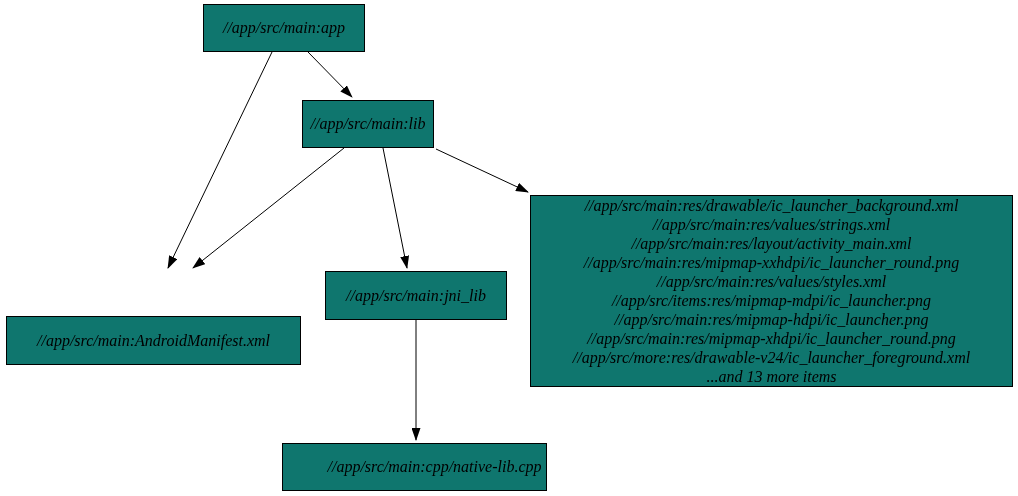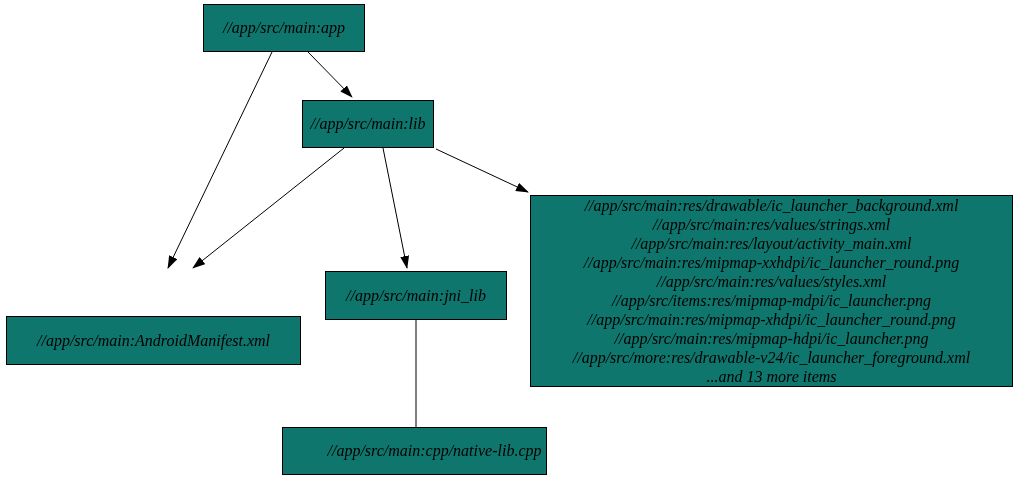--- a/index.html
+++ b/index.html
@@ -43,21 +43,21 @@
   .node.multiline .res-line {
     line-height: 19px;
     font-size: 16px;
   }
   
   #node-app        { left: 203px; top: 4px;   width: 162px; height: 48px; }
   #node-lib        { left: 302px; top: 100px; width: 132px; height: 48px; }
   #node-manifest   { left: 6px;   top: 271px; width: 295px; height: 49px; margin-top: 45px; }
   #node-jni-lib    { left: 325px; top: 271px; width: 182px; height: 49px; }
   #node-res-group  { left: 530px; top: 195px; width: 483px; height: 192px; }
-  #node-native-lib { left: 282px; top: 427px; width: 265px; height: 48px; padding-left: 40px; }
+  #node-native-lib { left: 282px; top: 443px; width: 265px; height: 48px; padding-left: 40px; }
   .edge {
     stroke: #000000;
     stroke-width: 1;
   }
 </style>
 </head>
 <body>
 
 <div id="canvas">
 
@@ -91,22 +91,22 @@
     <span>//app/src/main:jni_lib</span>
   </div>
 
   <div class="node multiline" id="node-res-group">
     <div class="res-line">//app/src/main:res/drawable/ic_launcher_background.xml</div>
     <div class="res-line">//app/src/main:res/values/strings.xml</div>
     <div class="res-line">//app/src/main:res/layout/activity_main.xml</div>
     <div class="res-line">//app/src/main:res/mipmap-xxhdpi/ic_launcher_round.png</div>
     <div class="res-line">//app/src/main:res/values/styles.xml</div>
     <div class="res-line">//app/src/items:res/mipmap-mdpi/ic_launcher.png</div>
+    <div class="res-line">//app/src/main:res/mipmap-hdpi/ic_launcher.png</div>
     <div class="res-line">//app/src/main:res/mipmap-xhdpi/ic_launcher_round.png</div>
-    <div class="res-line">//app/src/main:res/mipmap-hdpi/ic_launcher.png</div>
     <div class="res-line">//app/src/more:res/drawable-v24/ic_launcher_foreground.xml</div>
     <div class="res-line">...and 13 more items</div>
   </div>
 
   <div class="node" id="node-native-lib">
     <span>//app/src/main:cpp/native-lib.cpp</span>
   </div>
 
 </div>
 

